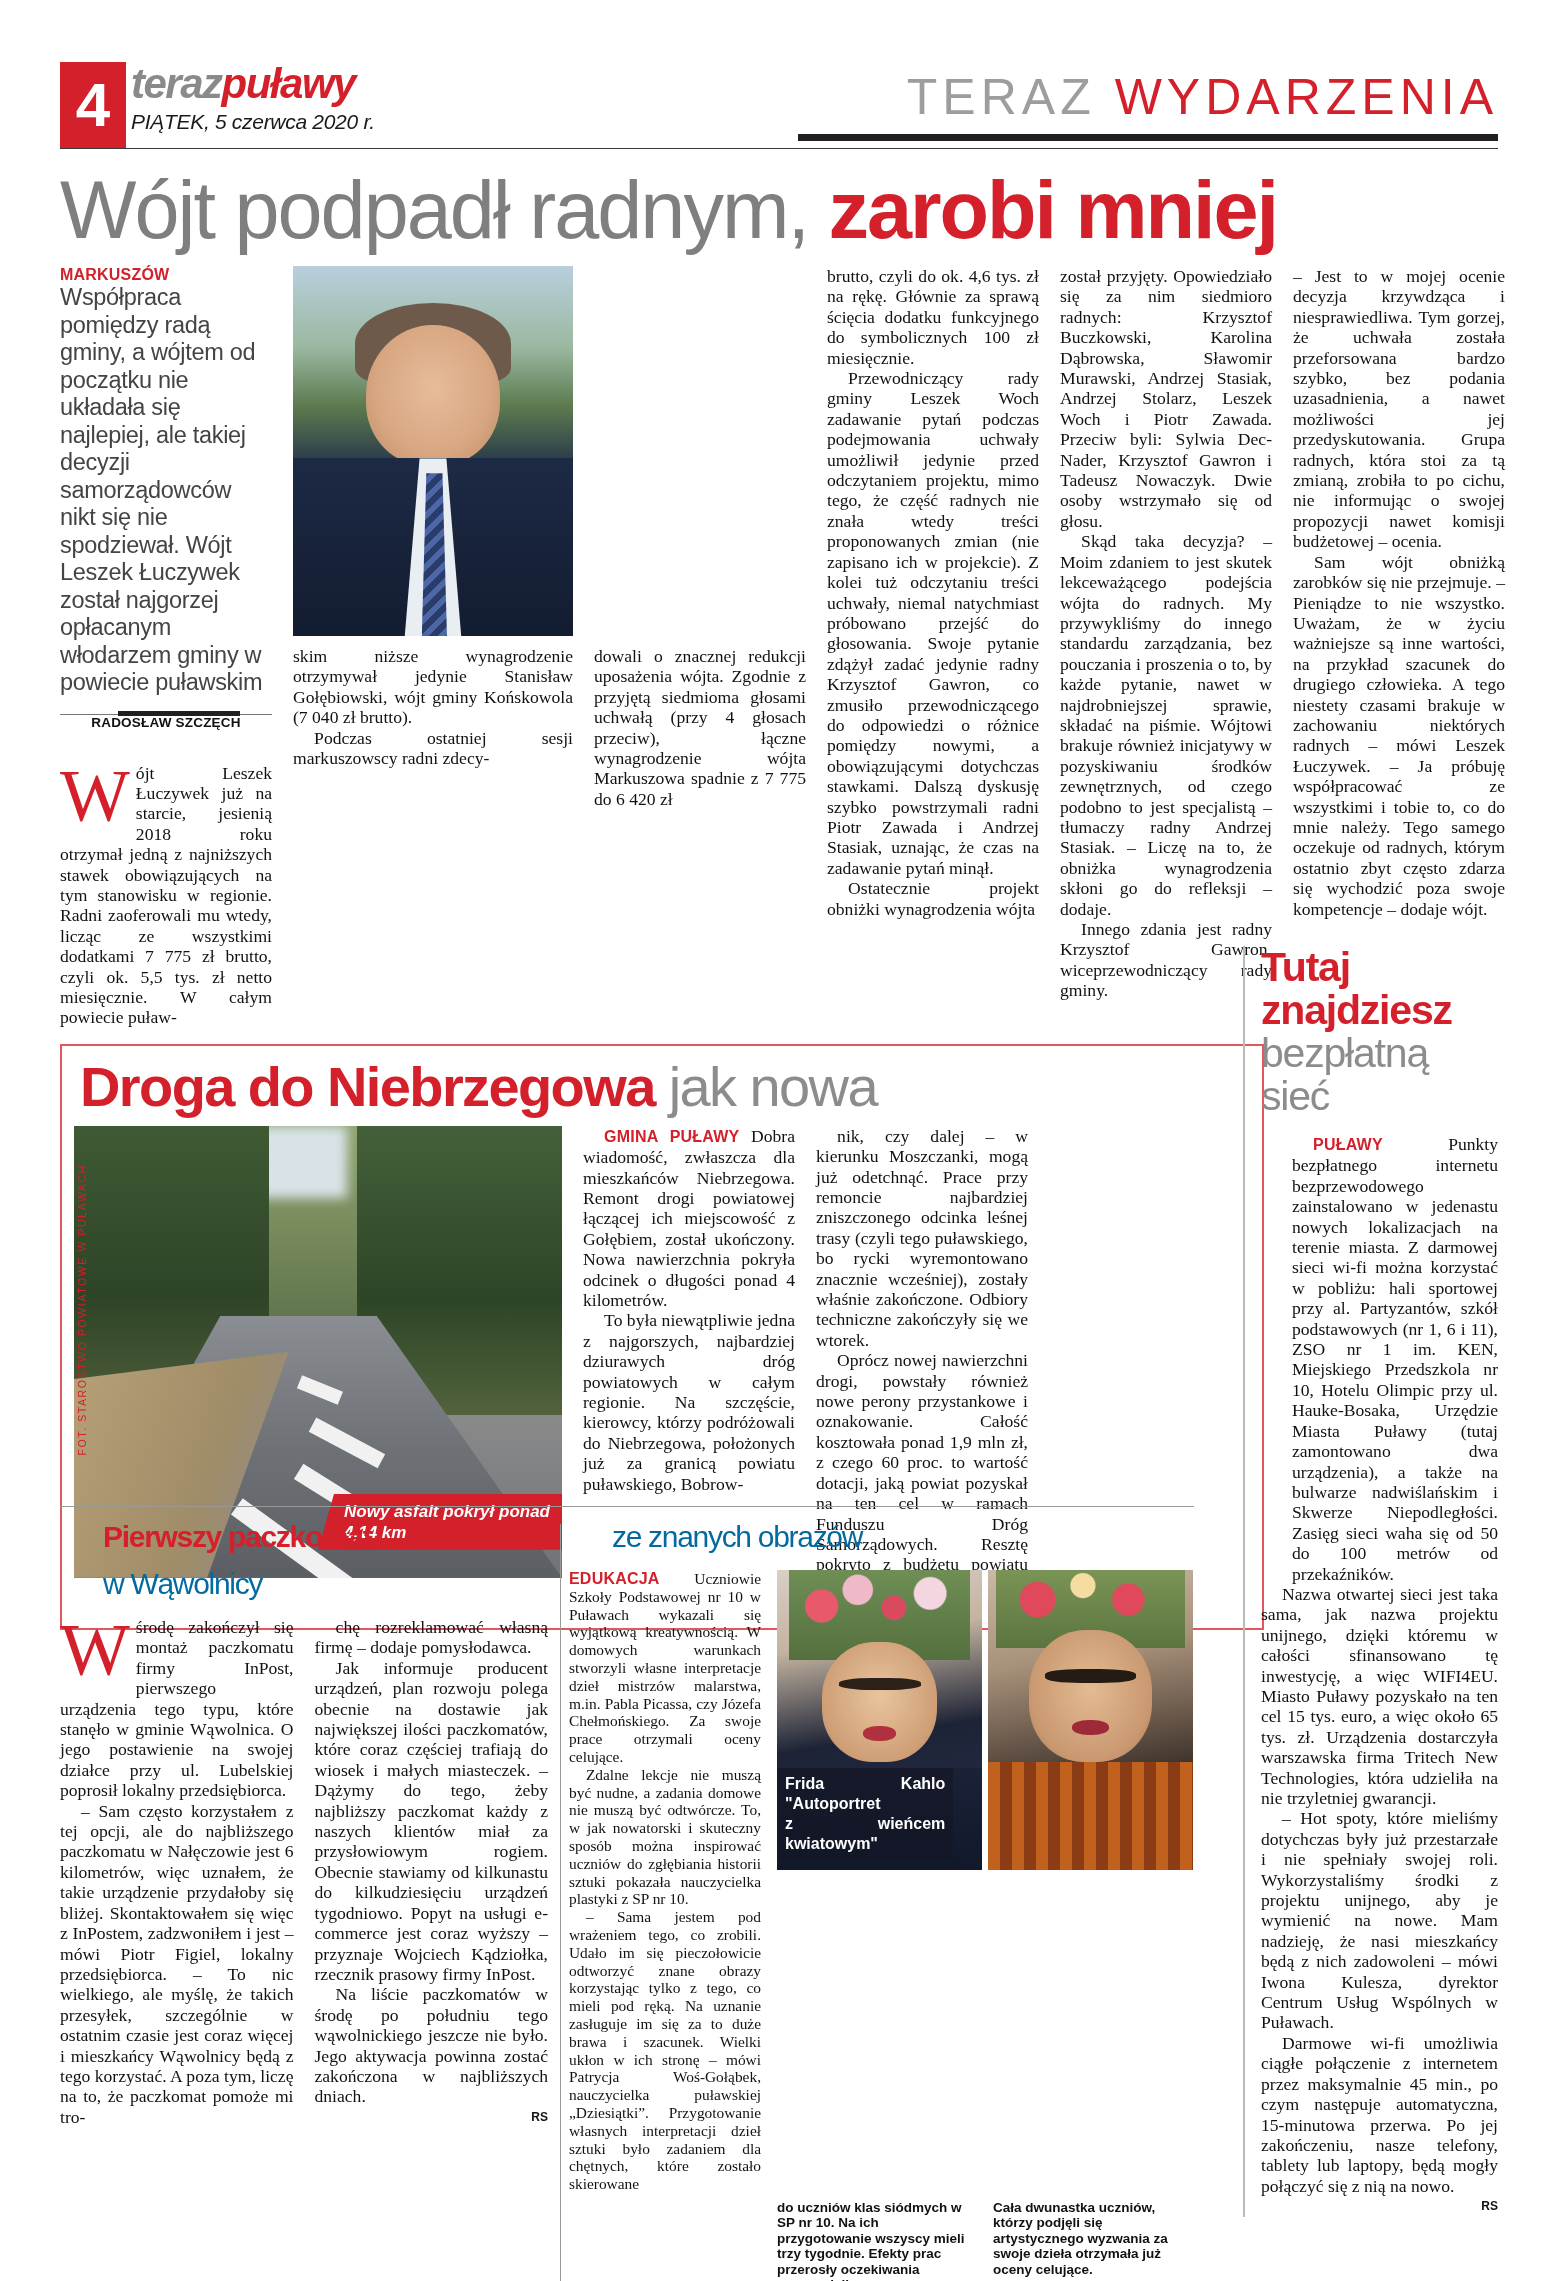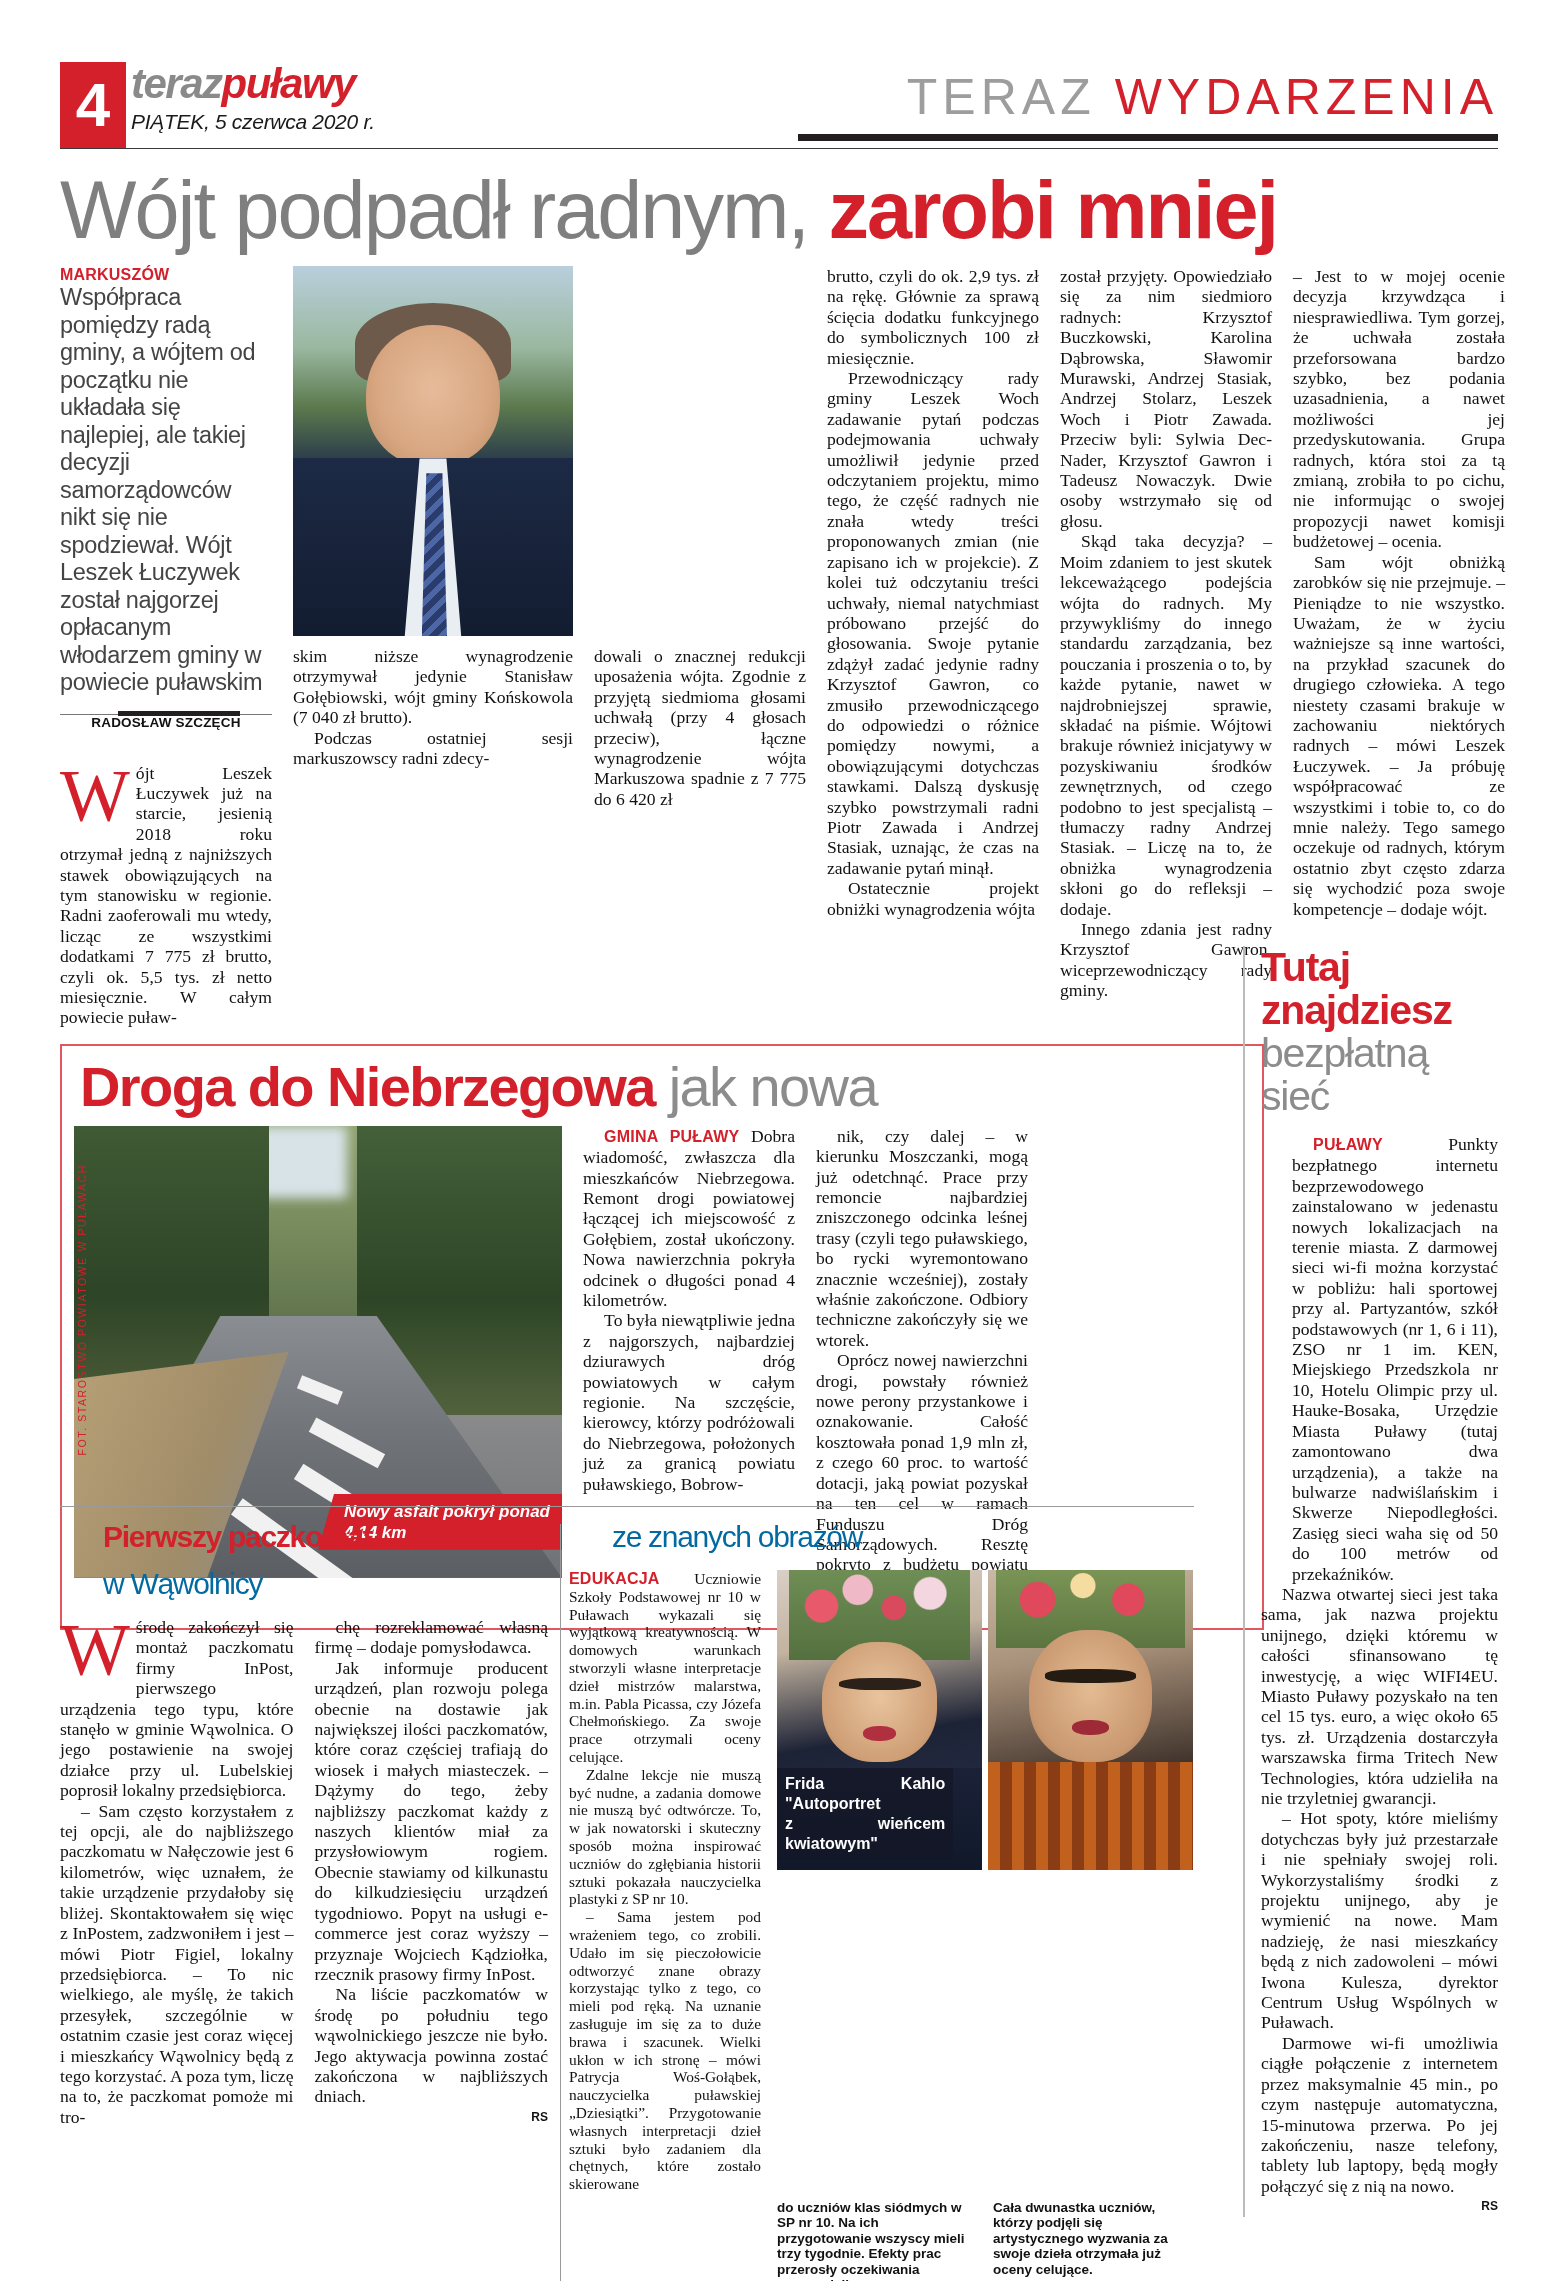--- a/index.html
+++ b/index.html
@@ -304,21 +304,21 @@
     </div>
 
     <div>
       <div class="photo" style="visibility:hidden; height:370px;"></div>
       <div class="body-col" style="margin-top:10px;">
         <p class="first">dowali o znacznej redukcji uposażenia wójta. Zgodnie z przyjętą siedmioma głosami uchwałą (przy 4 głosach przeciw), łączne wynagrodzenie wójta Markuszowa spadnie z 7 775 do 6 420 zł</p>
       </div>
     </div>
 
     <div class="body-col">
-      <p class="first">brutto, czyli do ok. 2,9 tys. zł na rękę. Głównie za sprawą ścięcia dodatku funkcyjnego do symbolicznych 100 zł miesięcznie.</p>
+      <p class="first">brutto, czyli do ok. 4,6 tys. zł na rękę. Głównie za sprawą ścięcia dodatku funkcyjnego do symbolicznych 100 zł miesięcznie.</p>
       <p>Przewodniczący rady gminy Leszek Woch zadawanie pytań podczas podejmowania uchwały umożliwił jedynie przed odczytaniem projektu, mimo tego, że część radnych nie znała wtedy treści proponowanych zmian (nie zapisano ich w projekcie). Z kolei tuż odczytaniu treści uchwały, niemal natychmiast próbowano przejść do głosowania. Swoje pytanie zdążył zadać jedynie radny Krzysztof Gawron, co zmusiło przewodniczącego do odpowiedzi o różnice pomiędzy nowymi, a obowiązującymi dotychczas stawkami. Dalszą dyskusję szybko powstrzymali radni Piotr Zawada i Andrzej Stasiak, uznając, że czas na zadawanie pytań minął.</p>
       <p>Ostatecznie projekt obniżki wynagrodzenia wójta</p>
     </div>
 
     <div class="body-col">
       <p class="first">został przyjęty. Opowiedziało się za nim siedmioro radnych: Krzysztof Buczkowski, Karolina Dąbrowska, Sławomir Murawski, Andrzej Stasiak, Andrzej Stolarz, Leszek Woch i Piotr Zawada. Przeciw byli: Sylwia Dec-Nader, Krzysztof Gawron i Tadeusz Nowaczyk. Dwie osoby wstrzymało się od głosu.</p>
       <p>Skąd taka decyzja? – Moim zdaniem to jest skutek lekceważącego podejścia wójta do radnych. My przywykliśmy do innego standardu zarządzania, bez pouczania i proszenia o to, by każde pytanie, nawet w najdrobniejszej sprawie, składać na piśmie. Wójtowi brakuje również inicjatywy w pozyskiwaniu środków zewnętrznych, od czego podobno to jest specjalistą – tłumaczy radny Andrzej Stasiak. – Liczę na to, że obniżka wynagrodzenia skłoni go do refleksji – dodaje.</p>
       <p>Innego zdania jest radny Krzysztof Gawron, wiceprzewodniczący rady gminy.</p>
     </div>
 

